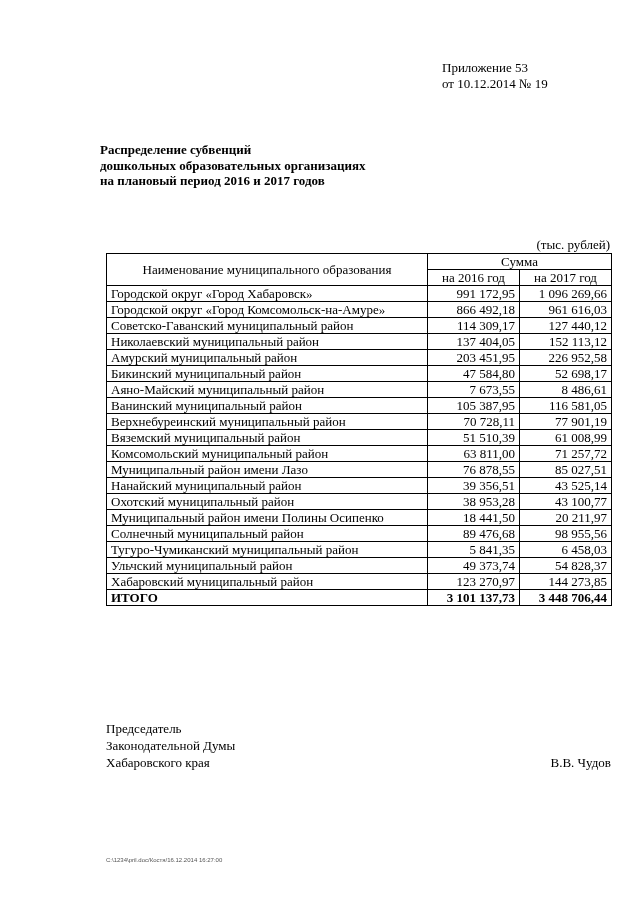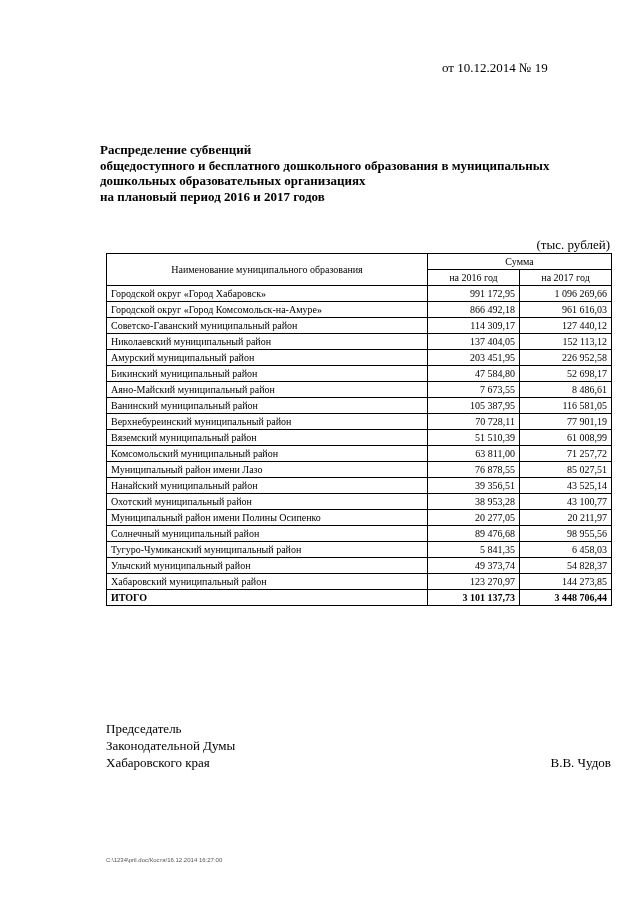--- a/index.html
+++ b/index.html
@@ -15,21 +15,21 @@
     .title {
       position: absolute; left: 100px; width: 520px; top: 142px;
       text-align: left; font-weight: bold; font-size: 13px; line-height: 15.5px;
     }
     .title div { white-space: nowrap; }
     .units {
       position: absolute; right: 30px; top: 237px; font-size: 13px; line-height: 15px;
     }
     table.data {
       position: absolute; left: 106px; top: 253px; width: 505px;
-      border-collapse: collapse; font-size: 10px; table-layout: fixed;
+      border-collapse: collapse; font-size: 13px; table-layout: fixed;
     }
     table.data td, table.data th {
       border: 1px solid #000; padding: 0 4px; line-height: 15px; height: 15px;
       font-weight: normal; white-space: nowrap; overflow: hidden;
     }
     table.data th { text-align: center; vertical-align: middle; }
     th.h-name { height: 68px; }
     th.h-sum { height: 30px; }
     th.h-year { height: 36px; }
     td.name { text-align: left; padding-left: 3px; }
@@ -42,26 +42,26 @@
     .signature .sig-name { position: absolute; right: 0; top: 34px; white-space: nowrap; }
     .footer-path {
       position: absolute; left: 106px; top: 857px; font-size: 6px;
       color: #555; font-family: "Liberation Sans", sans-serif; white-space: nowrap;
     }
   </style>
 </head>
 <body>
 
 <div class="appendix">
+  <div>Приложение 53</div>
   <div>от 10.12.2014 № 19</div>
 </div>
 
 <div class="title">
   <div>Распределение субвенций</div>
-  <div>общедоступного и бесплатного дошкольного образования в муниципальных</div>
   <div>дошкольных образовательных организациях</div>
   <div>на плановый период 2016 и 2017 годов</div>
 </div>
 
 <div class="units">(тыс. рублей)</div>
 
 <table class="data">
   <colgroup>
     <col style="width:321px">
     <col style="width:92px">
@@ -143,21 +143,21 @@
         <td class="num">39 356,51</td>
         <td class="num">43 525,14</td>
       </tr>
     <tr>
         <td class="name">Охотский муниципальный район</td>
         <td class="num">38 953,28</td>
         <td class="num">43 100,77</td>
       </tr>
     <tr>
         <td class="name">Муниципальный район имени Полины Осипенко</td>
-        <td class="num">20 277,05</td>
+        <td class="num">18 441,50</td>
         <td class="num">20 211,97</td>
       </tr>
     <tr>
         <td class="name">Солнечный муниципальный район</td>
         <td class="num">89 476,68</td>
         <td class="num">98 955,56</td>
       </tr>
     <tr>
         <td class="name">Тугуро-Чумиканский муниципальный район</td>
         <td class="num">5 841,35</td>

